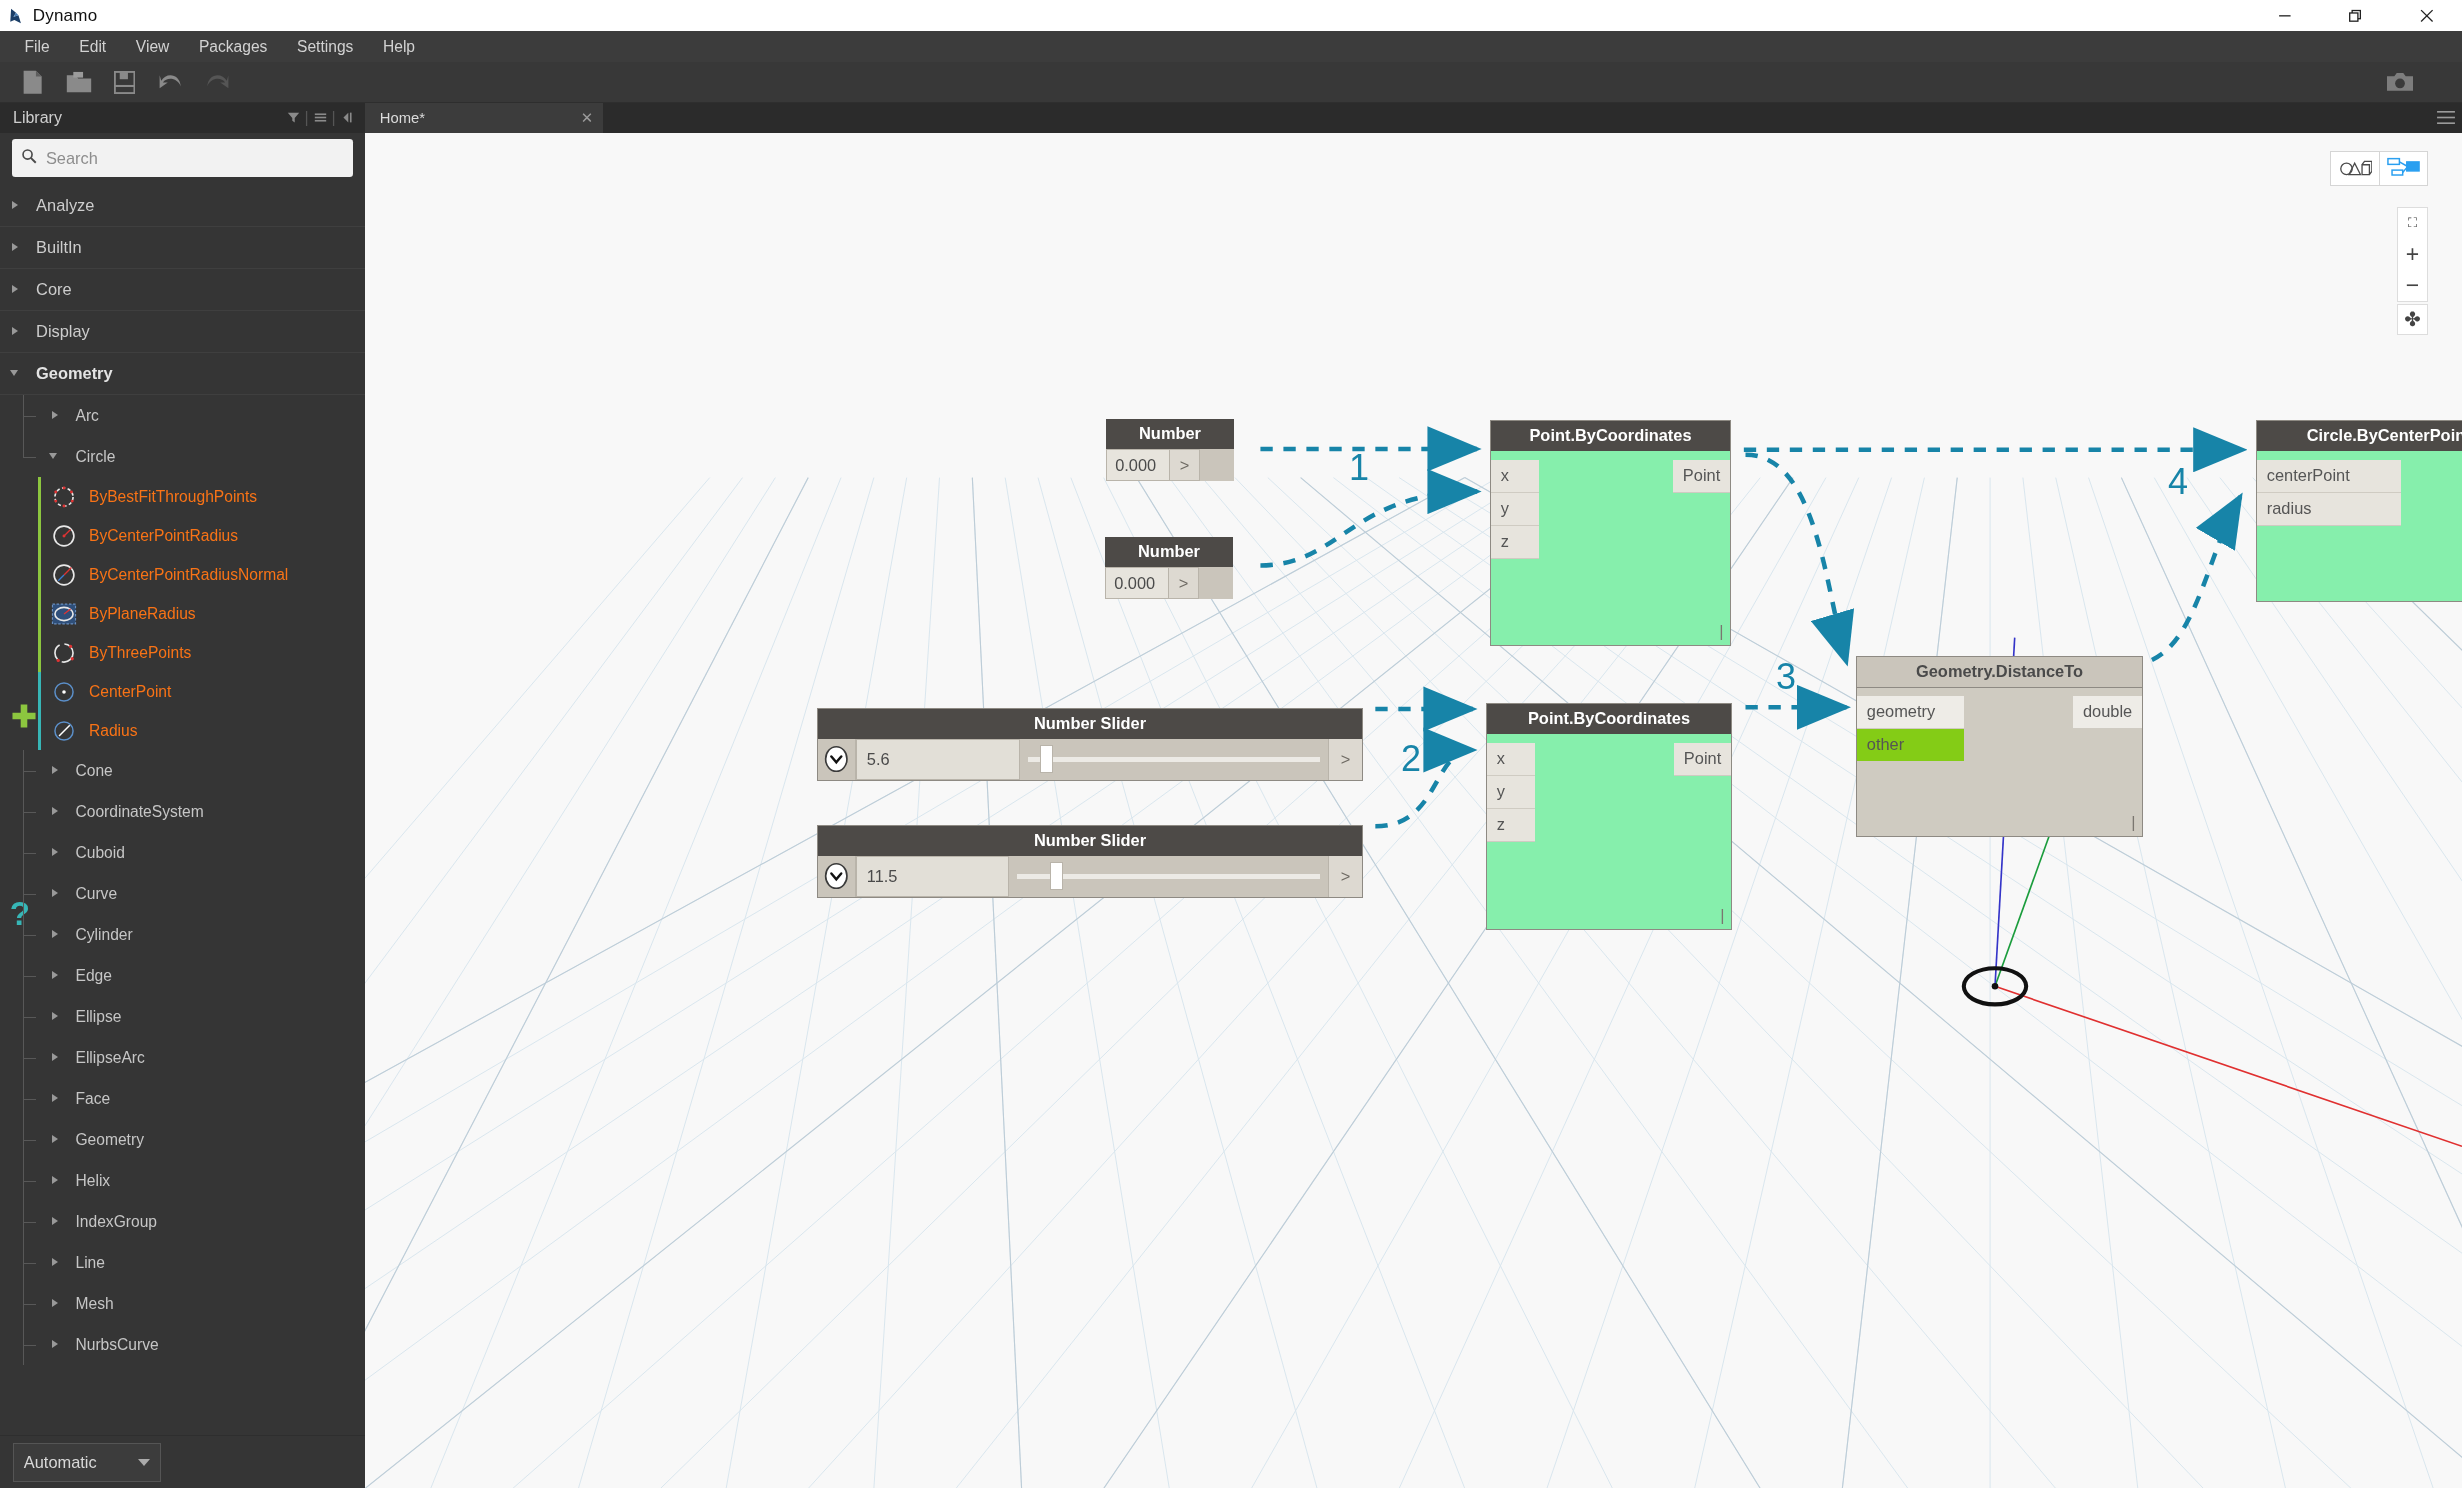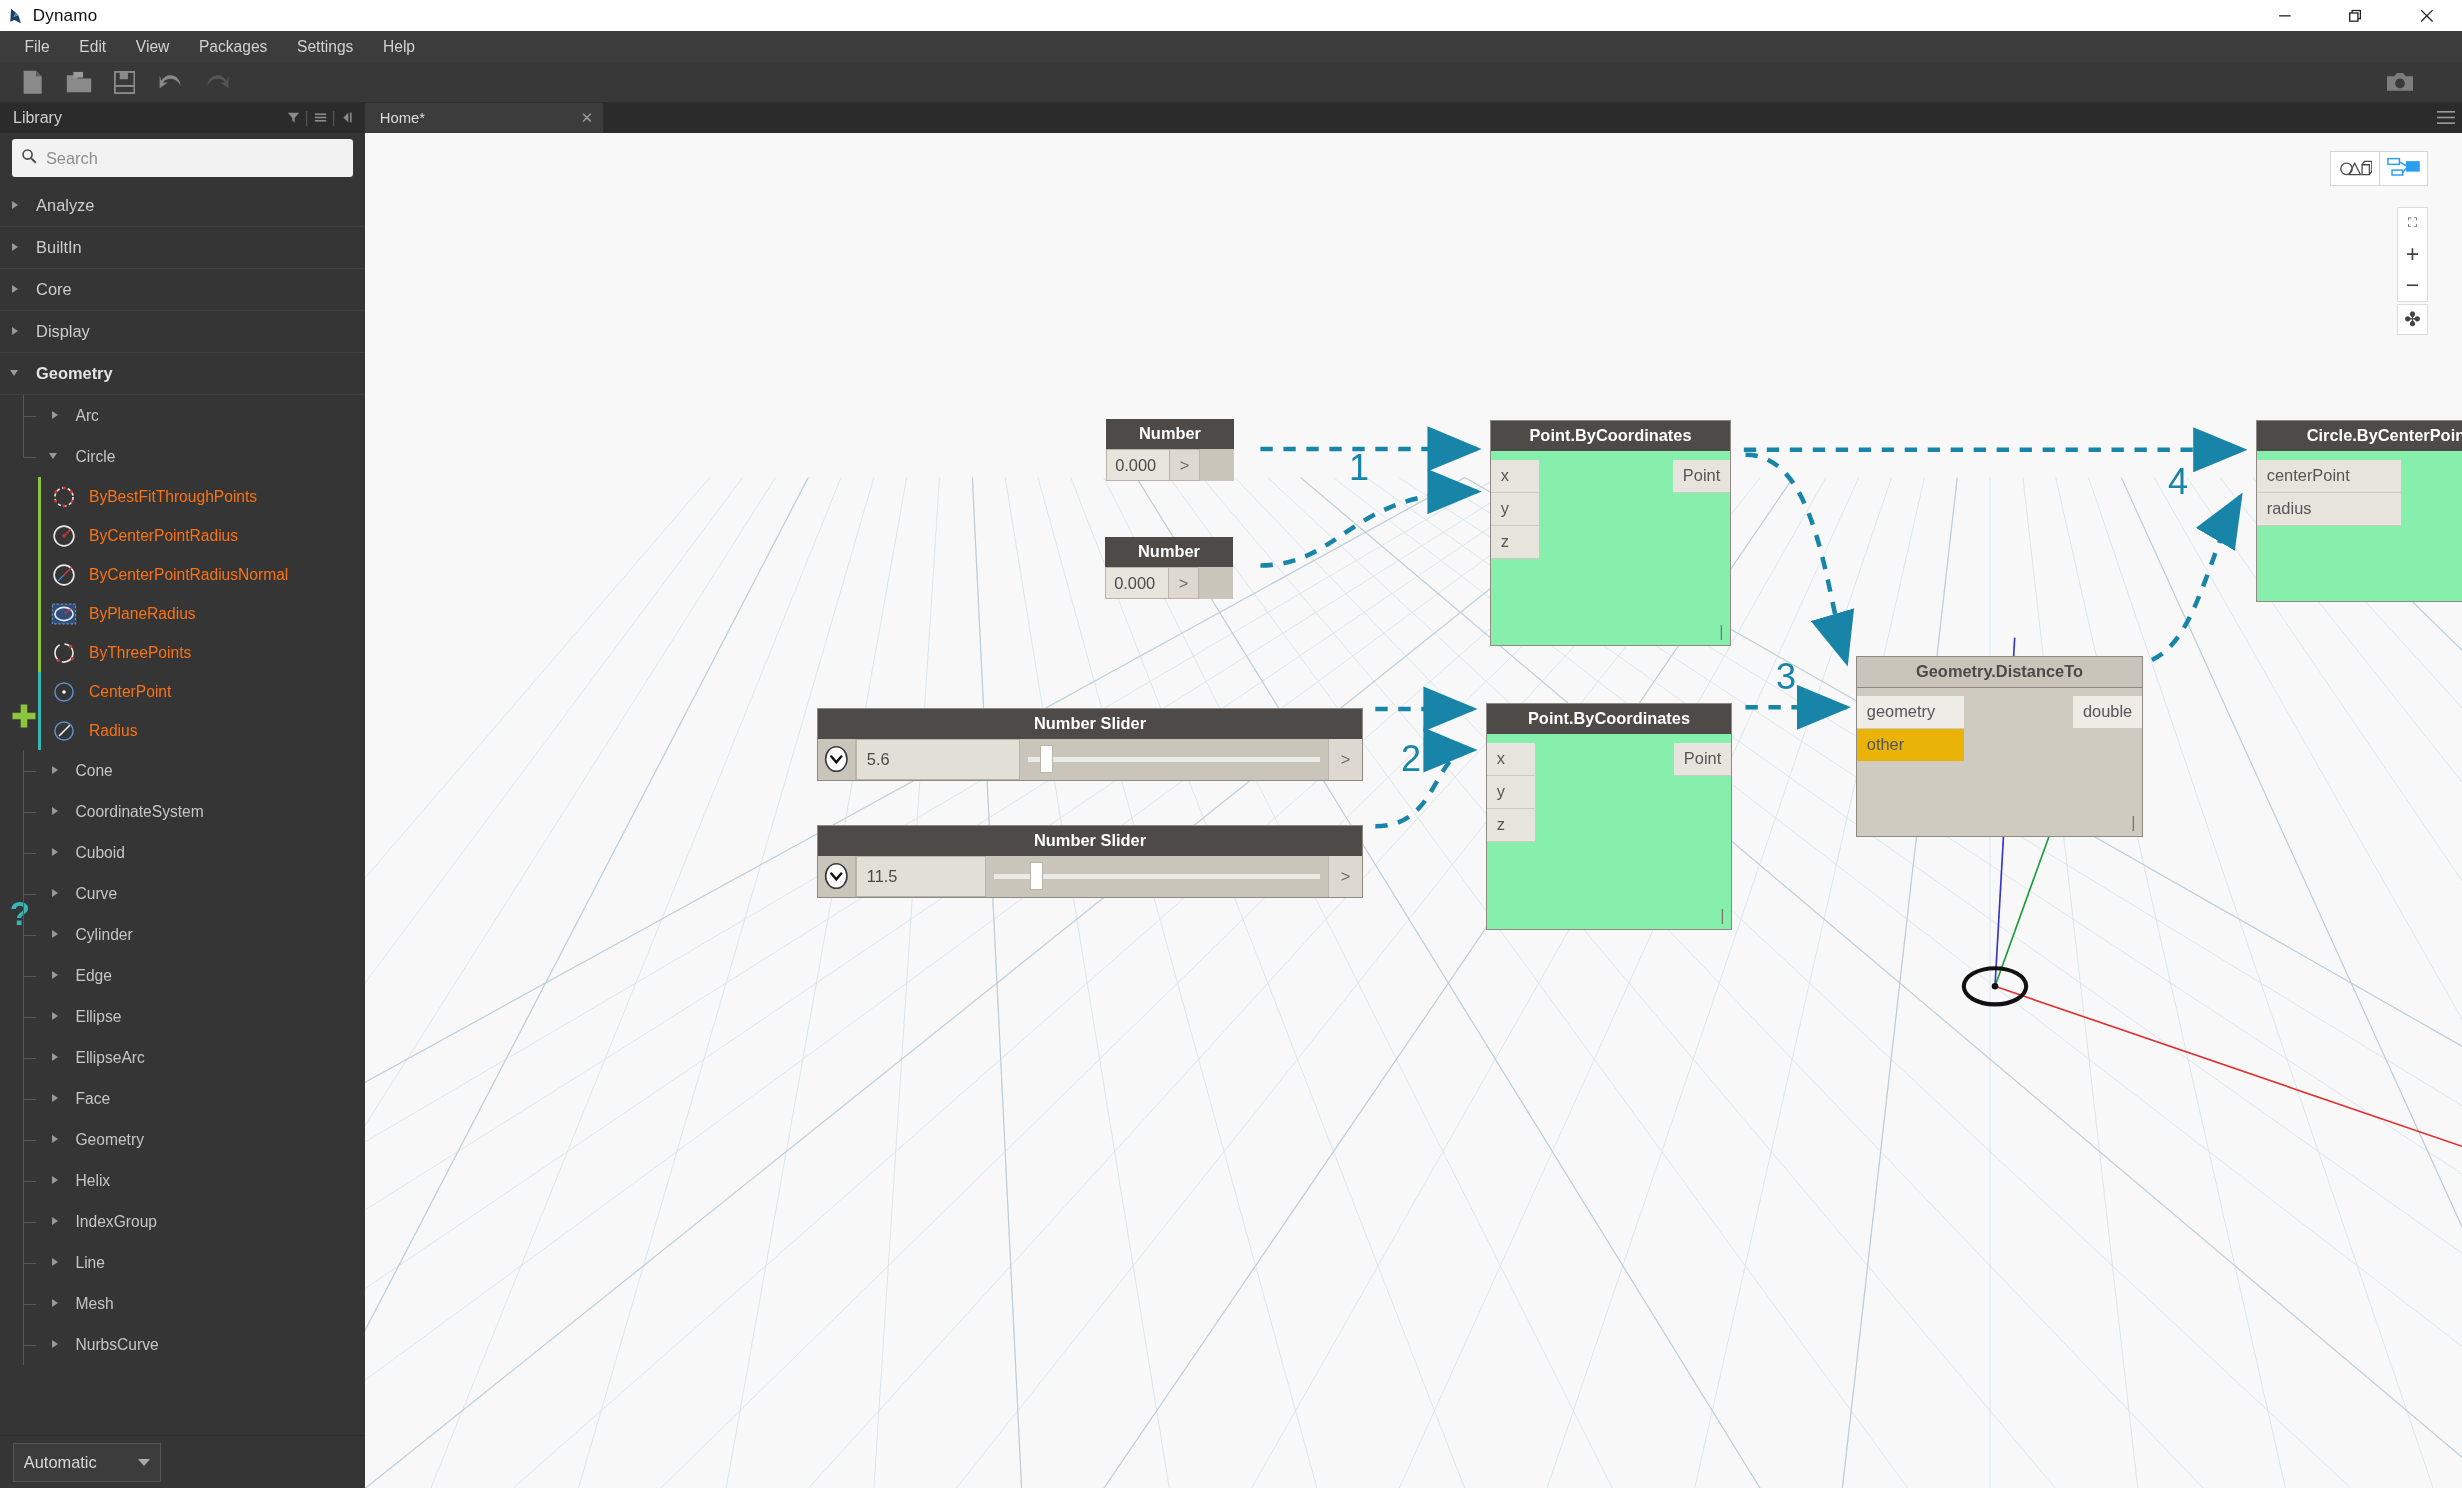--- a/index.html
+++ b/index.html
@@ -771,21 +771,21 @@
 
         <div class="node" style="left:452px; top:692px; width:546px;">
           <div class="node-hdr">Number Slider</div>
           <div class="sl-body" style="height:41px;">
             <div class="sl-chev">
               <svg width="24.6" height="28" viewBox="0 0 30 34">
                 <ellipse cx="15" cy="17" rx="13" ry="15" fill="#ffffff" stroke="#3a3a3a" stroke-width="2"></ellipse>
                 <path d="M9 14 L15 21 L21 14" fill="none" stroke="#111" stroke-width="3" stroke-linecap="round"></path>
               </svg>
             </div>
-            <div class="sl-val" style="width:130px;">11.5</div>
+            <div class="sl-val" style="width:153px;">11.5</div>
             <div class="sl-track-wrap">
               <div class="sl-track">
                 <div class="sl-thumb" style="left:11%"></div>
               </div>
             </div>
             <div class="sl-arrow">&gt;</div>
           </div>
         </div>
 
         <div class="node" style="left:1121px; top:570px; width:246px; height:227px;">
@@ -798,21 +798,21 @@
           <div class="ports-out" style="top:39px;">
             <div class="port port-out">Point</div>
           </div>
           <div class="node-foot">|</div>
         </div>
 
         <div class="node selected" style="left:1491px; top:523px; width:287px; height:181px; background:#cfcbc1;">
           <div class="node-hdr">Geometry.DistanceTo</div>
           <div class="ports-in" style="top:39px; width:107px;">
             <div class="port" style="background:#eeece7">geometry</div>
-            <div class="port" style="background:#eab308">other</div>
+            <div class="port" style="background:#84cc16">other</div>
           </div>
           <div class="ports-out" style="top:39px;">
             <div class="port port-out" style="background:#eeece7">double</div>
           </div>
           <div class="node-foot">|</div>
         </div>
       </div>
 
       <div class="vp-toggle">
         <div>

